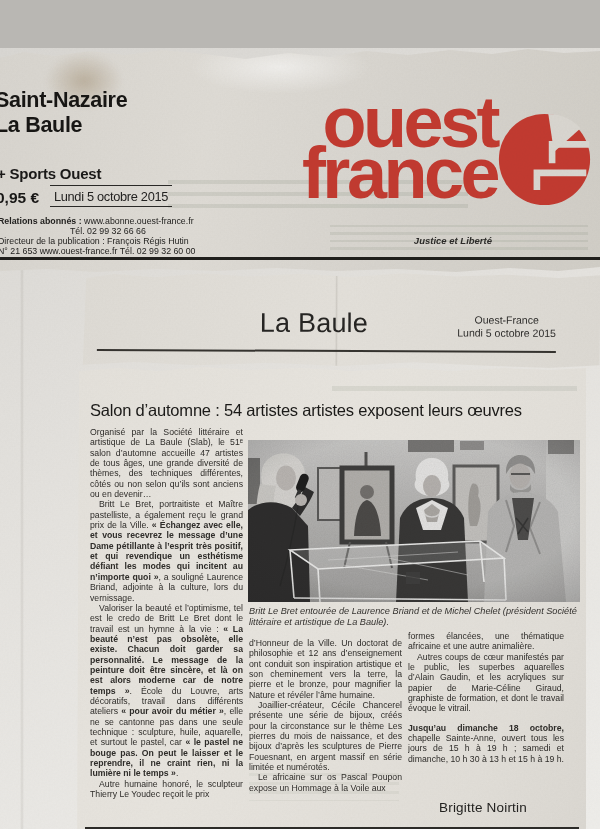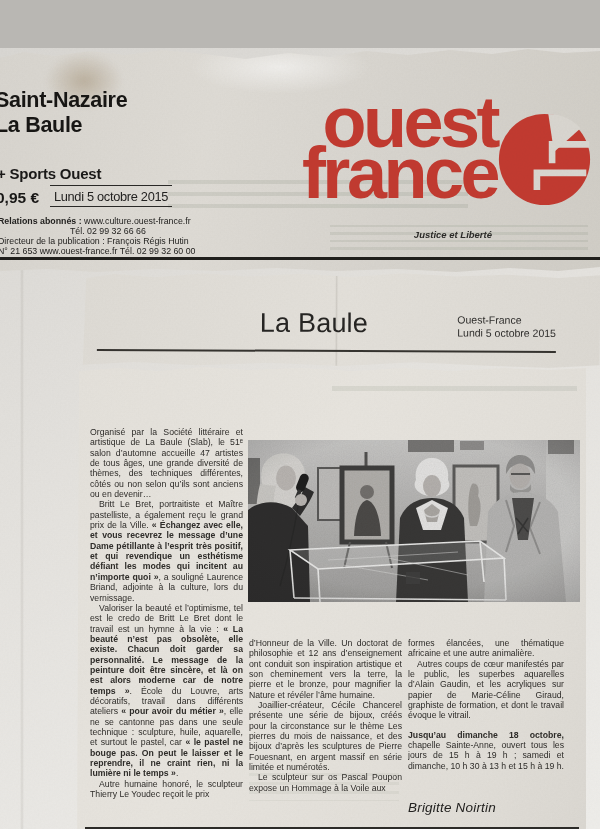--- a/index.html
+++ b/index.html
@@ -28,62 +28,62 @@
   .mh-small{position:absolute;left:-2px;top:169px;font-size:8.8px;line-height:9.9px;color:#232220;white-space:nowrap;}
   .mh-small .b{font-weight:bold;}
   .mh-small .ctr{padding-left:72px;}
   .mh-rule{position:absolute;left:0;top:209px;width:600px;height:2.5px;background:#201f1c;}
   .of-word{position:absolute;right:103px;color:var(--brand,#c23a30);font-weight:bold;
         letter-spacing:-3.5px;font-size:72px;line-height:60px;}
   .of-word1{top:44px;}
   .of-word2{top:95px;}
   .of-mark{position:absolute;left:497px;top:64px;width:95px;height:95px;}
   .of-circle{fill:var(--brand,#c23a30);}
-  .of-motto{position:absolute;right:108px;top:181px;font-size:9.5px;font-style:italic;font-weight:bold;color:#2c2b29;text-align:center;}
+  .of-motto{position:absolute;right:108px;top:187px;font-size:9.5px;font-style:italic;font-weight:bold;color:#2c2b29;text-align:center;}
   .bleed{position:absolute;filter:blur(.7px);pointer-events:none;}
   .mh-bleed1{left:168px;top:124px;width:300px;height:44px;opacity:.13;
         background:repeating-linear-gradient(180deg,transparent 0 8px,#66755f 8px 12px);}
   .mh-bleed2{left:330px;top:172px;width:258px;height:34px;opacity:.11;
         background:repeating-linear-gradient(180deg,transparent 0 5px,#5c6a58 5px 7.5px);}
   
   .banner{left:83px;top:225px;width:517px;height:94px;transform:rotate(.25deg);
         background:linear-gradient(100deg,#dedbd5,#e3e0da 50%,#dcd9d3);
         clip-path:polygon(3px 6px,6% 2px,14% 5px,23% 1px,32% 4px,42% 1px,52% 4px,62% 0,72% 3px,82% 1px,92% 4px,100% 1px,100% calc(100% - 3px),90% 100%,78% calc(100% - 2px),64% calc(100% - 5px),50% calc(100% - 1px),36% calc(100% - 4px),22% calc(100% - 1px),10% calc(100% - 4px),0 calc(100% - 1px));
         box-shadow:0 2px 4px rgba(60,56,50,.22);}
   .banner-title{position:absolute;left:0;top:35px;width:462px;text-align:center;margin:0;
         font-size:27px;font-weight:400;color:#262523;letter-spacing:.2px;}
-  .banner-meta{position:absolute;right:44px;top:40px;text-align:left;font-size:10.5px;line-height:12.5px;color:#2e2d2b;}
+  .banner-meta{position:absolute;right:44px;top:40px;text-align:center;font-size:10.5px;line-height:12.5px;color:#2e2d2b;}
   .banner-rule{position:absolute;left:14px;right:44px;top:77px;height:1.5px;background:#35332f;}
   .banner-crease{position:absolute;left:252px;top:0;width:3px;height:100%;
         background:linear-gradient(90deg,transparent,rgba(90,85,75,.14),transparent);}
   
   .article{left:77px;top:319px;width:509px;height:498px;
         background:linear-gradient(115deg,#e4e1db,#e7e4de 40%,#e1ded8 80%,#dad7d1);
         clip-path:polygon(2px 4px,8% 1px,16% 4px,25% 0,34% 3px,44% 1px,54% 4px,64% 1px,74% 4px,84% 1px,93% 3px,100% 1px,100% calc(100% - 4px),92% calc(100% - 1px),83% calc(100% - 4px),73% calc(100% - 1px),62% calc(100% - 4px),51% calc(100% - 2px),40% calc(100% - 5px),29% calc(100% - 2px),18% calc(100% - 5px),9% calc(100% - 2px),0 calc(100% - 4px));
         box-shadow:0 3px 6px rgba(60,56,50,.25);}
   .art-bleed1{left:255px;top:8px;width:245px;height:22px;opacity:.12;
         background:repeating-linear-gradient(180deg,transparent 0 11px,#6f7c6c 11px 16px);}
   .art-bleed2{left:172px;top:400px;width:150px;height:34px;opacity:.07;
         background:repeating-linear-gradient(180deg,transparent 0 6px,#6f7c6c 6px 9px);}
   .headline{position:absolute;left:13px;top:34px;width:488px;margin:0;
         font-size:16.5px;font-weight:400;color:#1b1a18;letter-spacing:-0.2px;}
   .col{position:absolute;font-size:8.7px;line-height:10.35px;color:#2e2c29;text-align:justify;overflow:hidden;}
   .col1{left:13px;top:60px;width:153px;height:392px;}
   .col2{left:172px;top:271px;width:153px;height:180px;}
-  .col3{left:331px;top:271px;width:156px;height:164px;}
+  .col3{left:331px;top:264px;width:156px;height:164px;}
   .para{margin:0;}
   .para.ind{text-indent:9px;}
   .para.sb{margin-top:9px;}
   .bseg{font-weight:bold;}
   .photo{position:absolute;left:171px;top:73px;width:332px;height:162px;overflow:hidden;background:#a7a29b;}
   .photo-svg{display:block;width:100%;height:100%;filter:saturate(.2) contrast(.92) brightness(1.04);}
   .caption{position:absolute;left:172px;top:239px;width:331px;font-size:9.2px;line-height:11.2px;
         font-style:italic;color:#34322f;}
-  .signature{position:absolute;left:331px;top:433px;width:150px;text-align:left;
-        font-size:13.5px;color:#232220;letter-spacing:.2px;font-style:italic;}
+  .signature{position:absolute;left:331px;top:433px;width:150px;text-align:center;
+        font-size:13.5px;color:#232220;letter-spacing:.2px;}
   .article-rule{position:absolute;left:8px;top:460px;width:494px;height:1.5px;background:#2c2b28;}
   .grain{position:absolute;left:0;top:0;width:600px;height:829px;opacity:.09;
         mix-blend-mode:multiply;pointer-events:none;}
 </style>
 </head>
 <body>
 
 <div class="page" style="--brand: #c23a30;">
   <div class="crease-left"></div>
 
@@ -95,21 +95,21 @@
 
     <h1 class="mh-region">
       <span>Saint-Nazaire</span><br>
       <span>La Baule</span>
     </h1>
     <div class="mh-edition">+ Sports Ouest</div>
     <div class="mh-price">0,95 €</div>
     <div class="mh-datebox">Lundi 5 octobre 2015</div>
 
     <div class="mh-small">
-      <div><span class="b">Relations abonnés :</span><span> www.culture.ouest-france.fr</span></div>
+      <div><span class="b">Relations abonnés :</span><span> www.abonne.ouest-france.fr</span></div>
       <div class="ctr">Tél. 02 99 32 66 66</div>
       <div>Directeur de la publication : François Régis Hutin</div>
       <div>N° 21 653   www.ouest-france.fr   Tél. 02 99 32 60 00</div>
     </div>
 
     <div class="of-word of-word2">france</div>
     <div class="of-word of-word1">ouest</div>
     <svg class="of-mark" viewBox="0 0 100 100">
       <circle class="of-circle" cx="50" cy="50" r="48"></circle>
       <path d="M54,2 A48,48 0 0 1 88,17 L60,42 Z" fill="#d9d6d0"></path>
@@ -128,20 +128,21 @@
       <div>Ouest-France</div>
       <div>Lundi 5 octobre 2015</div>
     </div>
     <div class="banner-rule"></div>
   </section>
 
   <section class="clip article">
     <div class="bleed art-bleed1"></div>
     <div class="bleed art-bleed2"></div>
 
+    <h2 class="headline">Salon d’automne : 54 artistes artistes exposent leurs œuvres</h2>
 
     <div class="col col1">
         <p class="para"><span>Organisé par la Société littéraire et artistique de La Baule (Slab), le 51ᵉ salon d’automne accueille 47 artistes de tous âges, une grande diversité de thèmes, des techniques différentes, côtés ou non selon qu’ils sont anciens ou en devenir…</span></p>
         <p class="para ind"><span>Britt Le Bret, portraitiste et Maître pastelliste, a également reçu le grand prix de la Ville. </span><span class="bseg">« Échangez avec elle, et vous recevrez le message d’une Dame pétillante à l’esprit très positif, et qui revendique un esthétisme défiant les modes qui incitent au n’importe quoi »</span><span>, a souligné Laurence Briand, adjointe à la culture, lors du vernissage.</span></p>
         <p class="para ind"><span>Valoriser la beauté et l’optimisme, tel est le credo de Britt Le Bret dont le travail est un hymne à la vie : </span><span class="bseg">« La beauté n’est pas obsolète, elle existe. Chacun doit garder sa personnalité. Le message de la peinture doit être sincère, et là on est alors moderne car de notre temps »</span><span>. École du Louvre, arts décoratifs, travail dans différents ateliers </span><span class="bseg">« pour avoir du métier »</span><span>, elle ne se cantonne pas dans une seule technique : sculpture, huile, aquarelle, et surtout le pastel, car </span><span class="bseg">« le pastel ne bouge pas. On peut le laisser et le reprendre, il ne craint rien, ni la lumière ni le temps »</span><span>.</span></p>
         <p class="para ind"><span>Autre humaine honoré, le sculpteur Thierry Le Youdec reçoit le prix</span></p>
       </div>
 
     <div class="photo">
       <svg class="photo-svg" viewBox="0 0 332 162" preserveAspectRatio="none">
@@ -208,25 +209,26 @@
           <line x1="256" y1="118" x2="258" y2="160"></line>
           <line x1="70" y1="129" x2="72" y2="162"></line>
           <line x1="46" y1="158" x2="258" y2="160"></line>
         </g>
         <path d="M80,120 L210,112 M95,125 L180,140 M140,118 L220,135" stroke="#dedcd6" stroke-width="1" opacity="0.5"></path>
         <rect x="158" y="132" width="14" height="12" fill="#3a3733" opacity="0.8"></rect>
         <rect width="332" height="162" fill="url(#vig)"></rect>
         <rect width="332" height="162" filter="url(#phgrain)" opacity="0.3" style="mix-blend-mode:multiply"></rect>
       </svg>
     </div>
+    <div class="caption">Britt Le Bret entourée de Laurence Briand et de Michel Chelet (président Société littéraire et artistique de La Baule).</div>
 
     <div class="col col2">
         <p class="para"><span>d’Honneur de la Ville. Un doctorat de philosophie et 12 ans d’enseignement ont conduit son inspiration artistique et son cheminement vers la terre, la pierre et le bronze, pour magnifier la Nature et révéler l’âme humaine.</span></p>
         <p class="para ind"><span>Joaillier-créateur, Cécile Chancerel présente une série de bijoux, créés pour la circonstance sur le thème Les pierres du mois de naissance, et des bijoux d’après les sculptures de Pierre Fouesnant, en argent massif en série limitée et numérotés.</span></p>
-        <p class="para ind"><span>Le sculpteur sur os Pascal Poupon expose un Hommage à la Voile aux</span></p>
+        <p class="para ind"><span>Le africaine sur os Pascal Poupon expose un Hommage à la Voile aux</span></p>
       </div>
     <div class="col col3">
         <p class="para"><span>formes élancées, une thématique africaine et une autre animalière.</span></p>
         <p class="para ind"><span>Autres coups de cœur manifestés par le public, les superbes aquarelles d’Alain Gaudin, et les acryliques sur papier de Marie-Céline Giraud, graphiste de formation, et dont le travail évoque le vitrail.</span></p>
         <p class="para sb"><span class="bseg">Jusqu’au dimanche 18 octobre,</span><span> chapelle Sainte-Anne, ouvert tous les jours de 15 h à 19 h ; samedi et dimanche, 10 h 30 à 13 h et 15 h à 19 h.</span></p>
       </div>
 
     <div class="signature">Brigitte Noirtin</div>
     <div class="article-rule"></div>
   </section>

